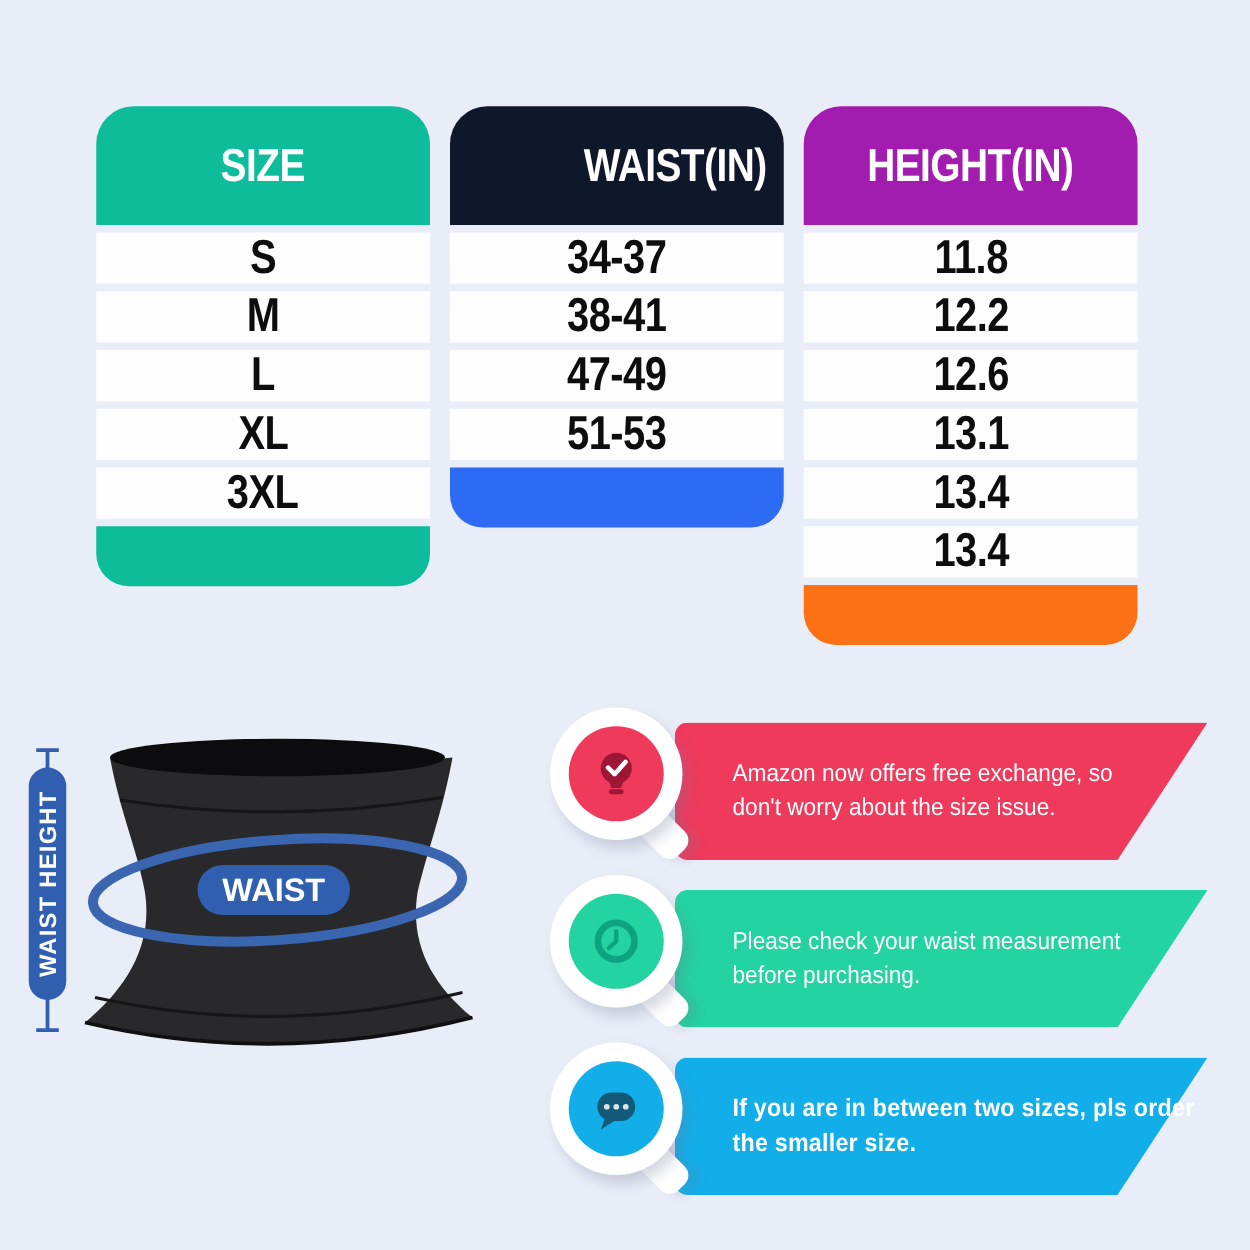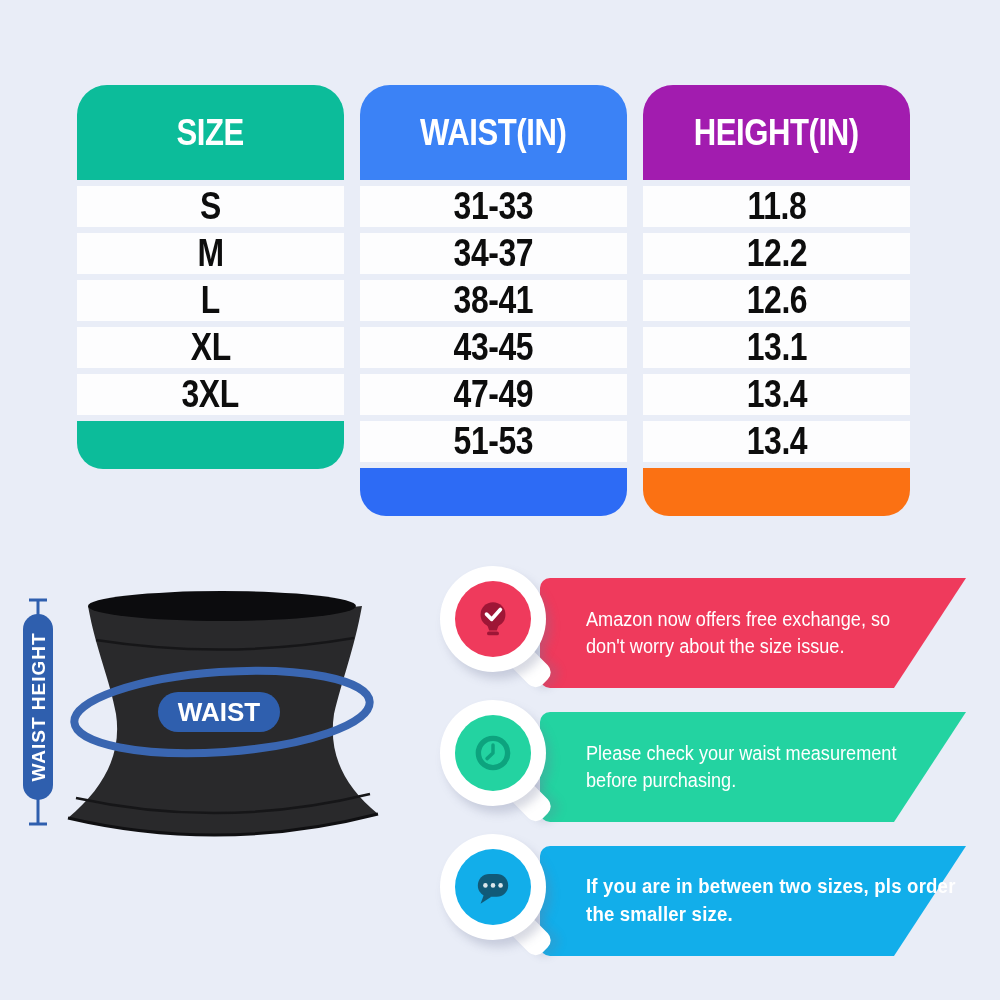--- a/index.html
+++ b/index.html
@@ -59,34 +59,28 @@
       <div class="cell">
           <span class="cond">XL</span>
         </div>
       <div class="cell">
           <span class="cond">3XL</span>
         </div>
       <div class="col-footer" style="background-color: rgb(12, 188, 154);"></div>
     </div>
 
     <div class="col">
-      <div class="col-header" style="background-color: #3b82f6;">
+      <div class="col-header" style="background-color: #0f172a; justify-content: flex-end;">
         <span class="cond">WAIST(IN)</span>
       </div>
       <div class="cell">
-          <span class="cond">31-33</span>
-        </div>
-      <div class="cell">
           <span class="cond">34-37</span>
         </div>
       <div class="cell">
           <span class="cond">38-41</span>
-        </div>
-      <div class="cell">
-          <span class="cond">43-45</span>
         </div>
       <div class="cell">
           <span class="cond">47-49</span>
         </div>
       <div class="cell">
           <span class="cond">51-53</span>
         </div>
       <div class="col-footer" style="background-color: rgb(45, 107, 245);"></div>
     </div>
 

